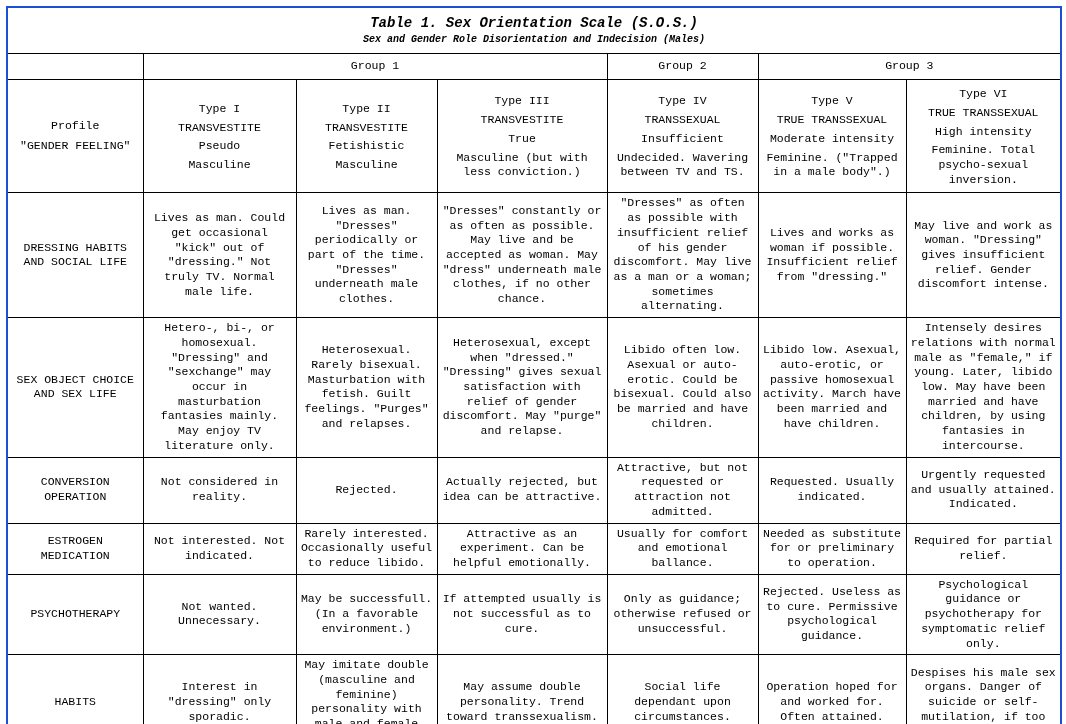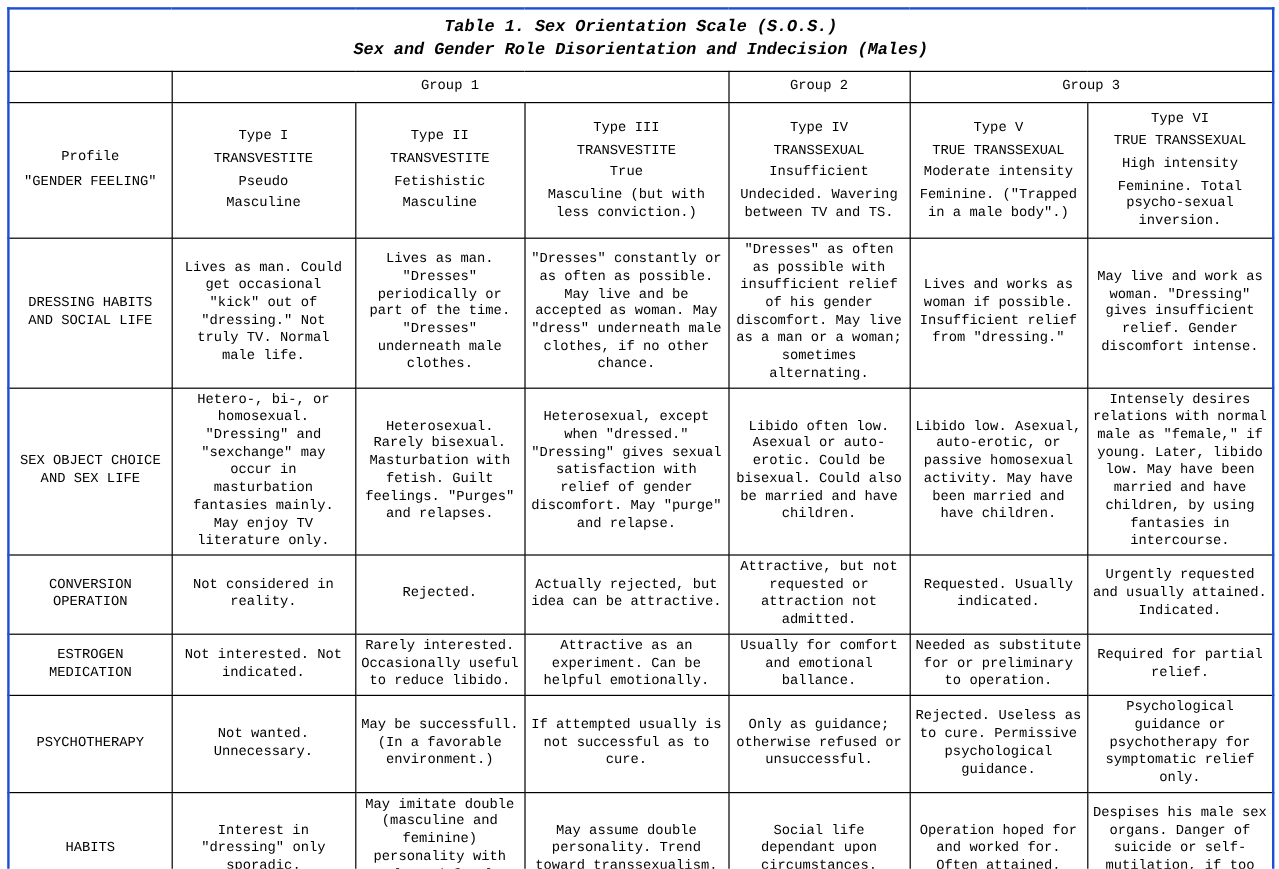--- a/index.html
+++ b/index.html
@@ -40,21 +40,21 @@
     padding: 6px 4px 7px 4px !important;
   }
   .title-line1 {
     font-weight: bold;
     font-size: 14px;
     font-style: italic;
     line-height: 1.35;
   }
   .title-line2 {
     font-weight: bold;
-    font-size: 14px;
+    font-size: 10px;
     font-style: italic;
     line-height: 1.35;
   }
   .group-head {
     font-size: 12.5px;
     padding: 5px 0 !important;
   }
   .rowlabel {
     font-size: 11.5px;
   }
@@ -157,21 +157,21 @@
         <td>Lives and works as woman if possible. Insufficient relief from "dressing."</td>
         <td>May live and work as woman. "Dressing" gives insufficient relief. Gender discomfort intense.</td>
       </tr>
 
       <tr class="tall">
         <td class="rowlabel">SEX OBJECT CHOICE AND SEX LIFE</td>
         <td>Hetero-, bi-, or homosexual. "Dressing" and "sexchange" may occur in masturbation fantasies mainly. May enjoy TV literature only.</td>
         <td>Heterosexual. Rarely bisexual. Masturbation with fetish. Guilt feelings. "Purges" and relapses.</td>
         <td>Heterosexual, except when "dressed." "Dressing" gives sexual satisfaction with relief of gender discomfort. May "purge" and relapse.</td>
         <td>Libido often low. Asexual or auto-erotic. Could be bisexual. Could also be married and have children.</td>
-        <td>Libido low. Asexual, auto-erotic, or passive homosexual activity. May have been married and have children.</td>
+        <td>Libido low. Asexual, auto-erotic, or passive homosexual activity. March have been married and have children.</td>
         <td>Intensely desires relations with normal male as "female," if young. Later, libido low. May have been married and have children, by using fantasies in intercourse.</td>
       </tr>
 
 
       <tr>
         <td class="rowlabel">CONVERSION OPERATION</td>
         <td>Not considered in reality.</td>
         <td>Rejected.</td>
         <td>Actually rejected, but idea can be attractive.</td>
         <td>Attractive, but not requested or attraction not admitted.</td>

